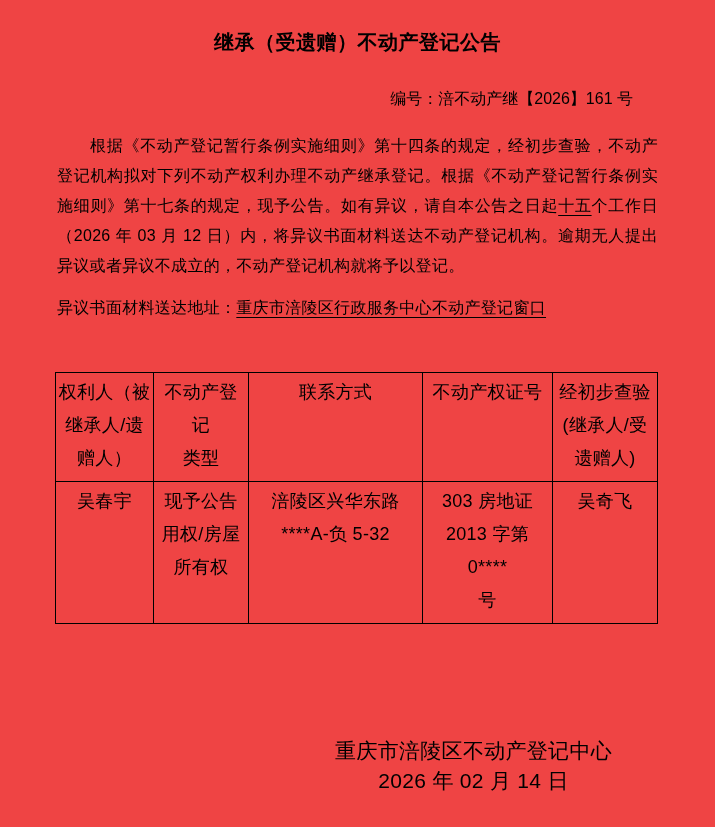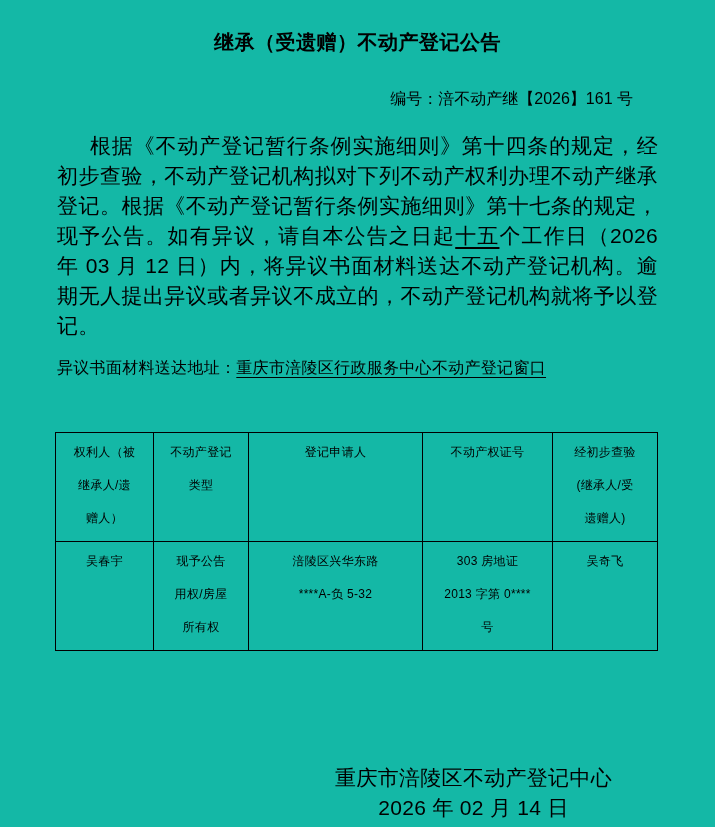--- a/index.html
+++ b/index.html
@@ -1,21 +1,21 @@
 <!DOCTYPE html>
 <html><head>
 <meta charset="utf-8">
 <style>
   * { box-sizing: border-box; }
   html, body { margin: 0; padding: 0; background: #ffffff; }
   .page {
     position: relative;
     width: 715px;
     height: 827px;
-    background: #14b8a6;
+    background: #ef4444;
     color: #000000;
     font-family: "Liberation Sans", sans-serif;
     padding: 28px 57px 0 57px;
     overflow: hidden;
   }
   .title {
     margin: 0;
     font-size: 20px;
     line-height: 28px;
     font-weight: 700;
@@ -24,21 +24,21 @@
   }
   .doc-number {
     margin-top: 32px;
     font-size: 16px;
     line-height: 22px;
     text-align: right;
     padding-right: 25px;
   }
   .para {
     margin: 21px 0 0 0;
-    font-size: 21px;
+    font-size: 16px;
     line-height: 30px;
     text-align: justify;
     text-indent: 33px;
     letter-spacing: 0.3px;
   }
   .info-line {
     margin: 12px 0 0 0;
     font-size: 16px;
     line-height: 30px;
     letter-spacing: 0.3px;
@@ -47,21 +47,21 @@
   .u { text-decoration: underline; text-underline-offset: 4px; }
   table.reg-table {
     border-collapse: collapse;
     table-layout: fixed;
     width: 602px;
     margin: 49px 0 0 -2px;
   }
   .reg-table th, .reg-table td {
     border: 1.5px solid #000000;
     font-weight: 400;
-    font-size: 12px;
+    font-size: 18px;
     line-height: 33px;
     padding: 3px 2px 6px 2px;
     text-align: center;
     vertical-align: top;
     white-space: pre-line;
     letter-spacing: 0.3px;
   }
   .col-1 { width: 98px; }
   .col-2 { width: 95px; }
   .col-3 { width: 174px; }
@@ -103,21 +103,21 @@
         <col class="col-4">
         <col class="col-5">
     </colgroup>
     <thead>
       <tr>
         <th>权利人（被
 继承人/遗
 赠人）</th>
         <th>不动产登记
 类型</th>
-        <th>登记申请人</th>
+        <th>联系方式</th>
         <th>不动产权证号</th>
         <th>经初步查验
 (继承人/受
 遗赠人)</th>
       </tr>
     </thead>
     <tbody>
       <tr>
         <td>吴春宇</td>
         <td>现予公告

